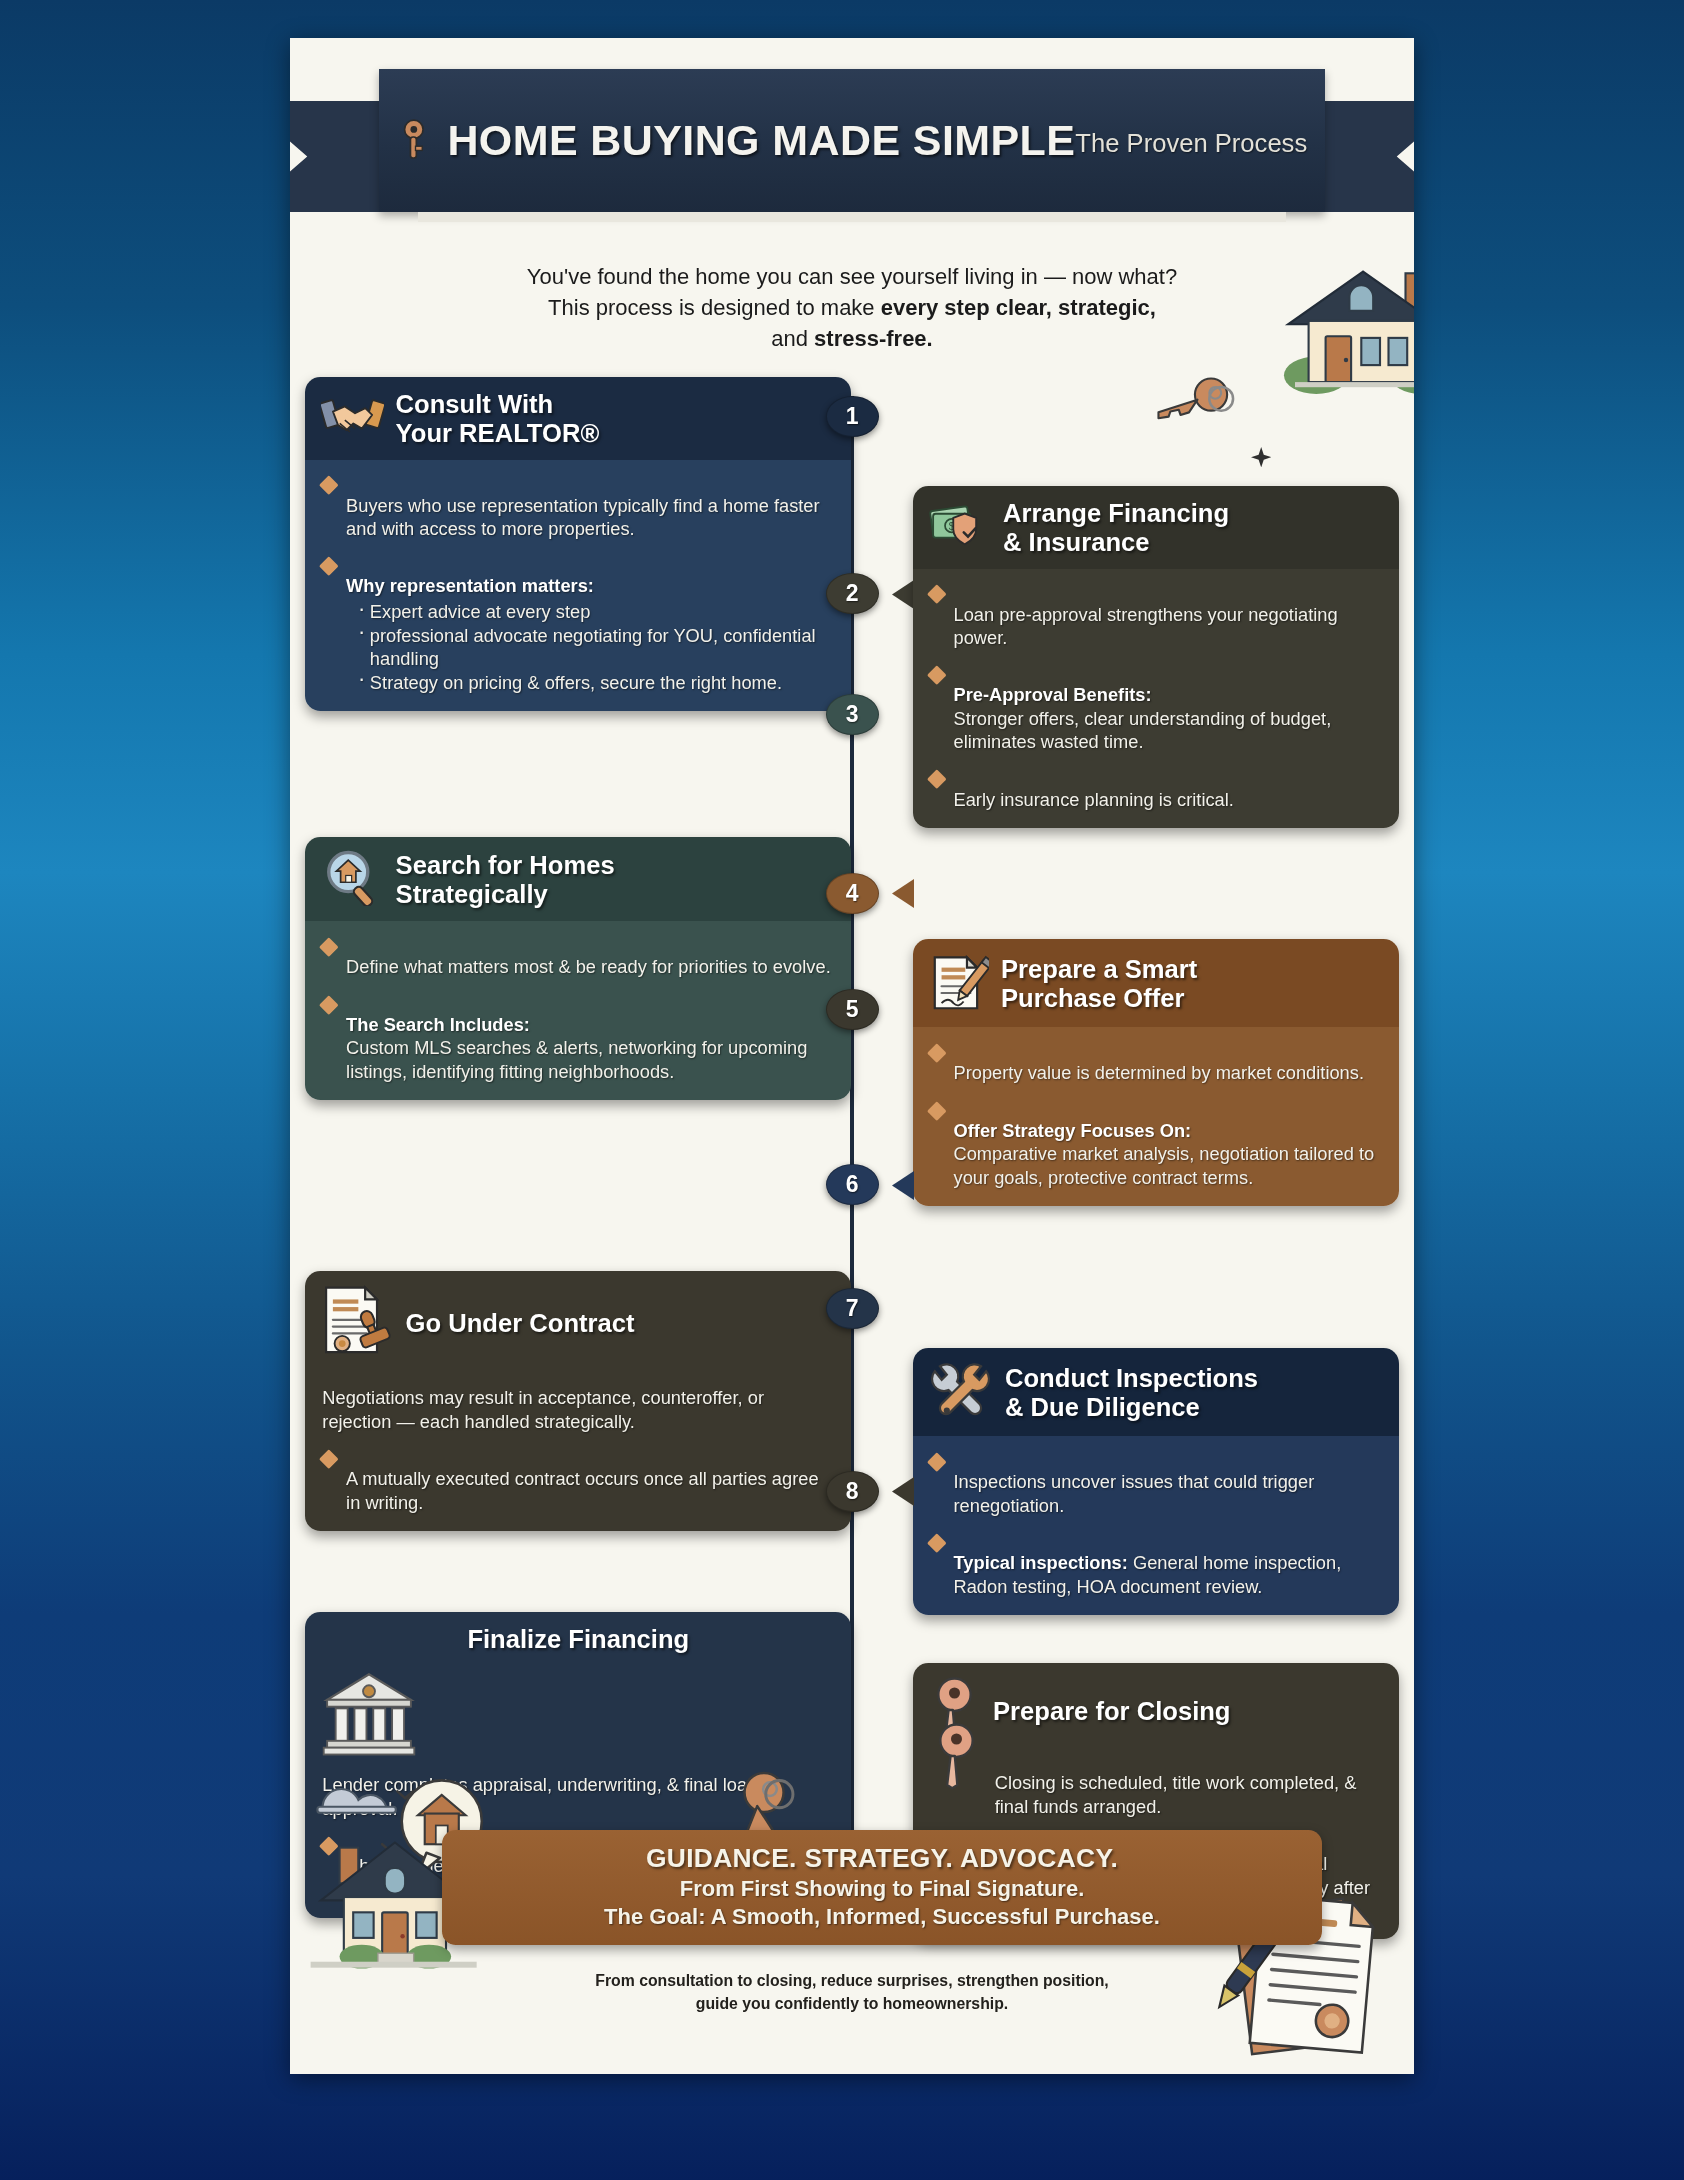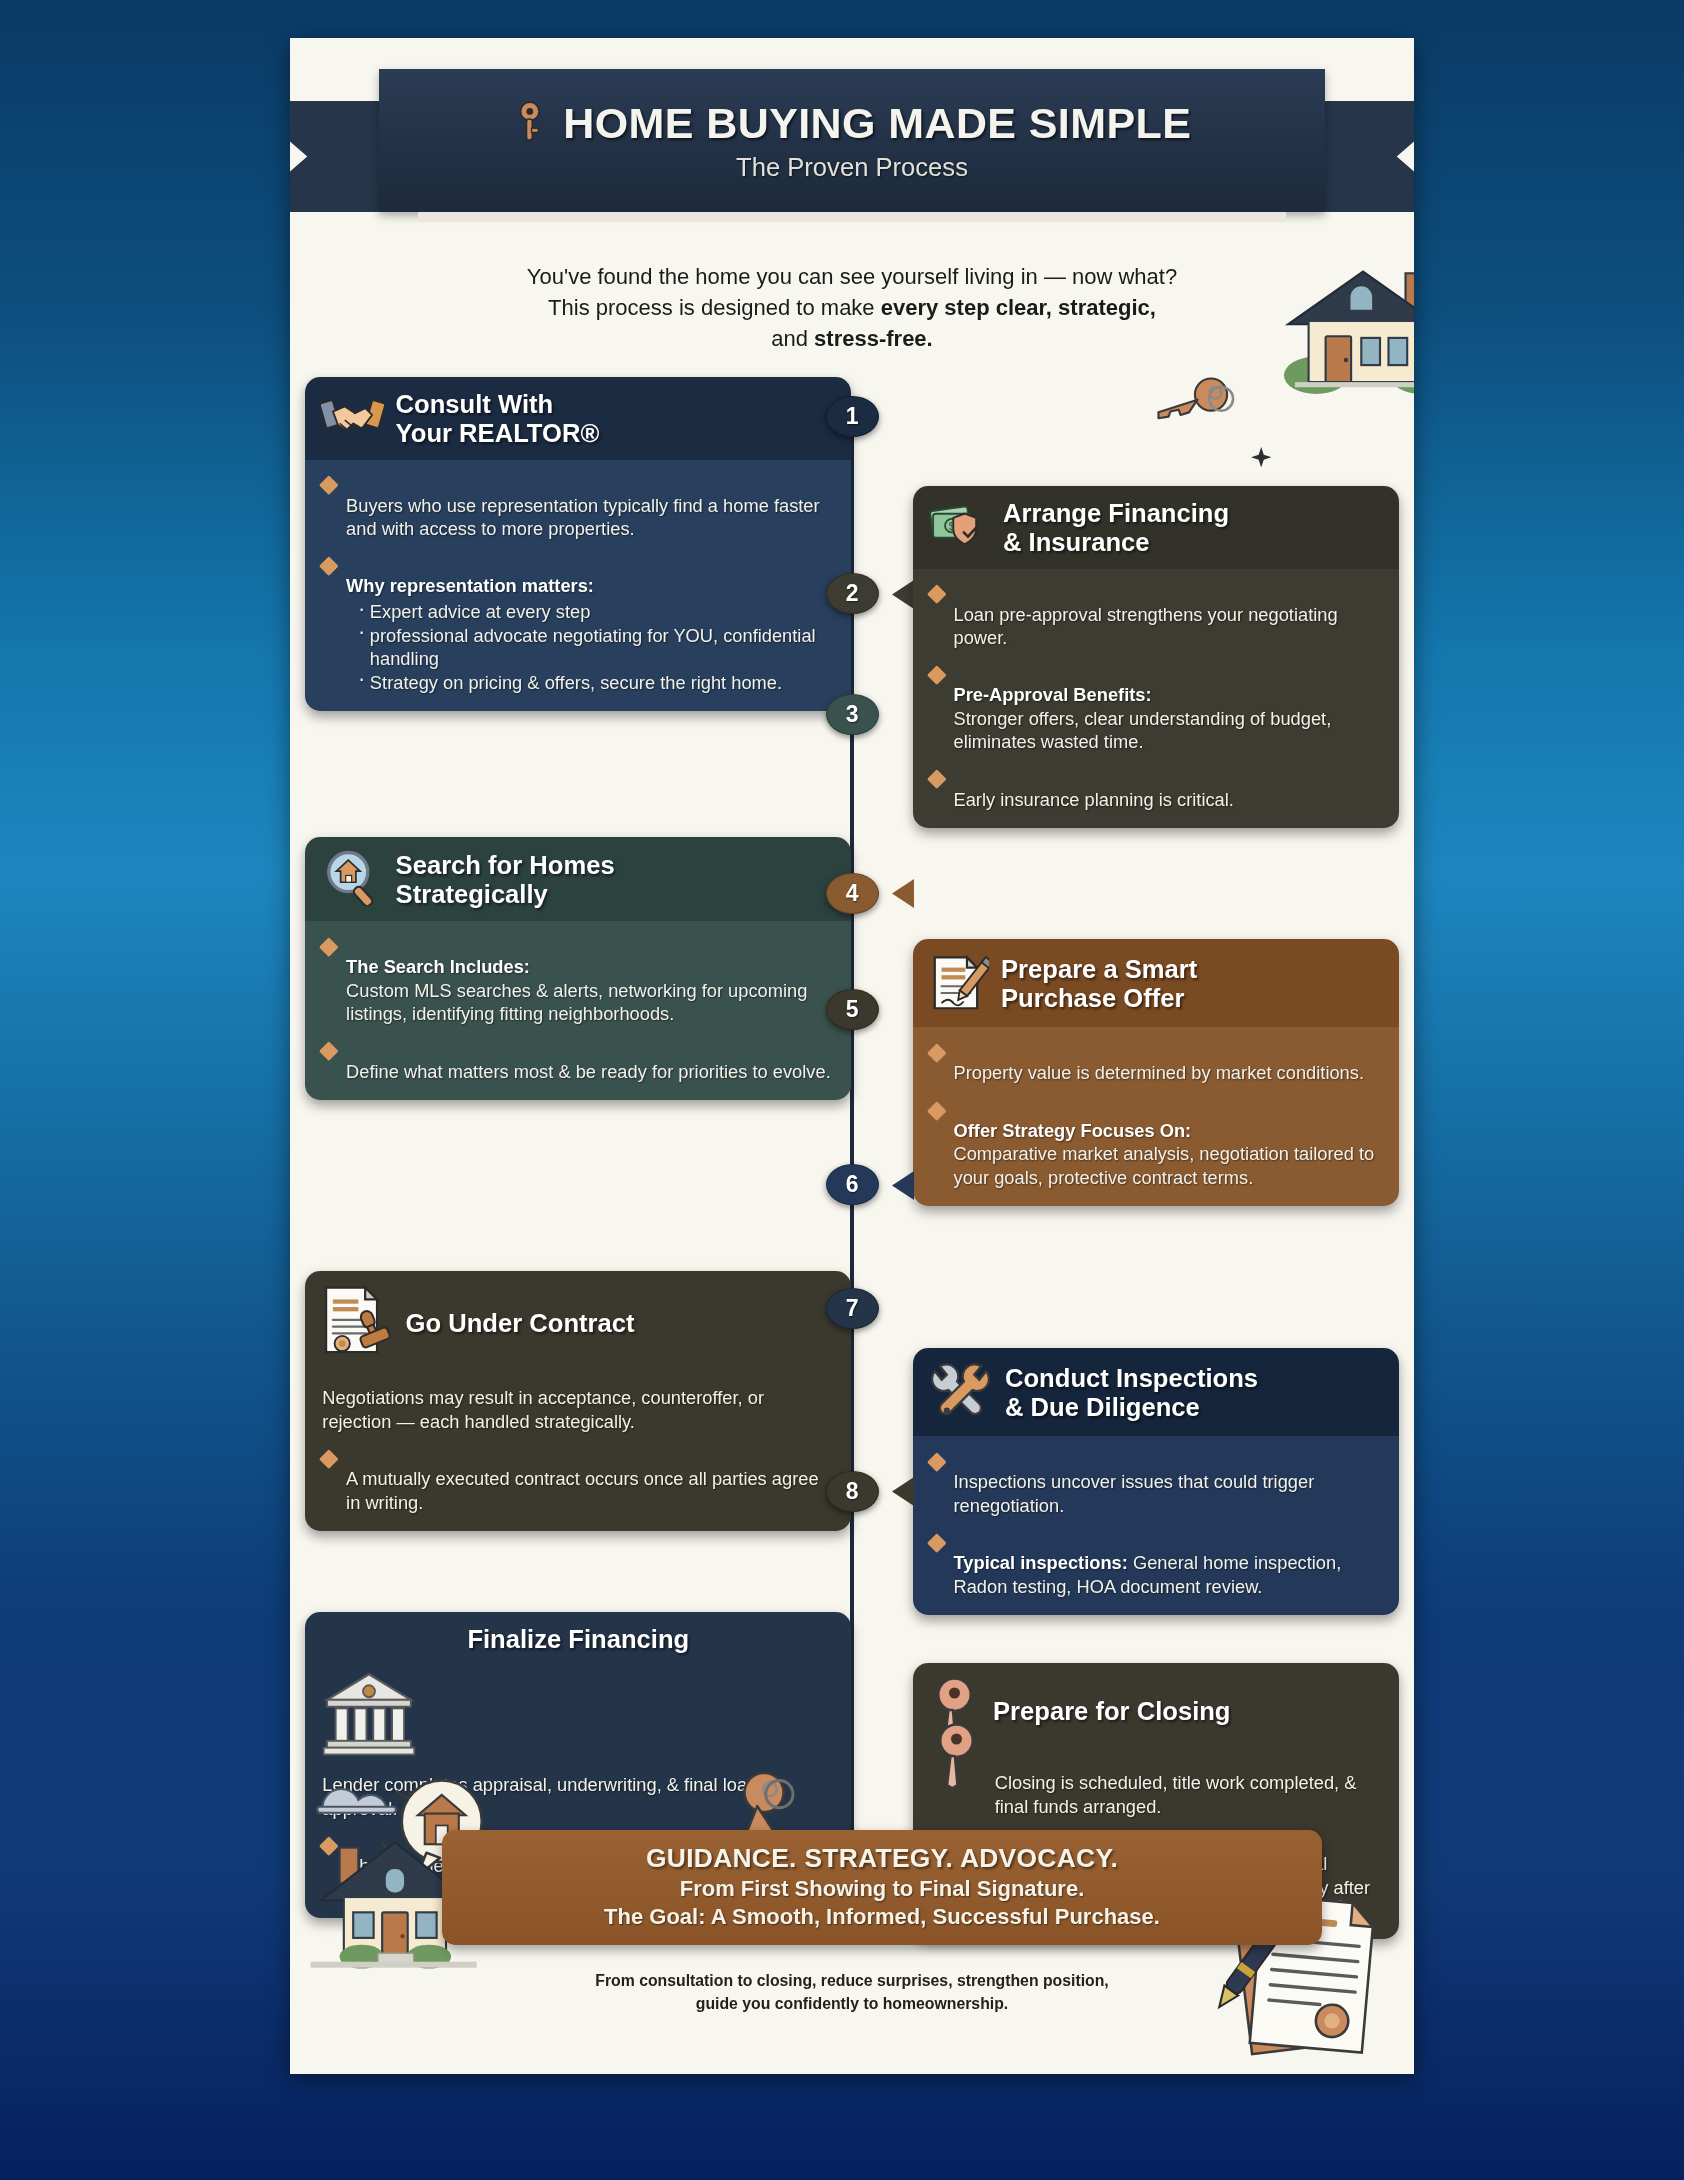--- a/index.html
+++ b/index.html
@@ -30,21 +30,21 @@
   .ribbon-tail {
     position: absolute; top: 32px; height: 111px; width: 153px;
     background: #27354a;
   }
   .ribbon-tail.left  { left: -47px;  clip-path: polygon(0 0,100% 0,100% 100%,0 100%,42% 50%); }
   .ribbon-tail.right { right: -47px; clip-path: polygon(0 0,100% 0,58% 50%,100% 100%,0 100%); }
   .ribbon-main {
     position: absolute; left: 89px; right: 89px; top: 0; height: 143px;
     background: linear-gradient(180deg,#2c3c54 0%,#223146 55%,#1d2a3d 100%);
     box-shadow: 0 4.3px 8.5px rgba(0,0,0,.3);
-    display: flex; flex-direction: column;
+    display: flex; flex-direction: row;
     align-items: center; justify-content: center;
   }
   .ribbon-title-row { display: flex; align-items: center; gap: 13.6px; }
   .ribbon-title {
     color: #f4f3ee; font-size: 43px; font-weight: bold;
     letter-spacing: 0.4px; text-shadow: 1.7px 1.7px 2.6px rgba(0,0,0,.6);
     white-space: nowrap;
   }
   .ribbon-sub {
     color: #e3e1d8; font-size: 25.6px; margin-top: 5.1px;
@@ -310,25 +310,25 @@
       <rect x="44" y="42" width="11" height="26" rx="5" fill="#d89a61" stroke="#2b2b2b" stroke-width="2.4" transform="rotate(-42 49 55)"></rect>
     </svg></span>
               <div class="ttl">
                 <div>Search for Homes</div>
                 <div>Strategically</div>
               </div>
             </div>
             <div class="card-body">
               <div class="bullet">
                 <span class="dia"></span>
+                <div class="btxt">Define what matters most &amp; be ready for priorities to evolve.</div>
+              </div>
+              <div class="bullet">
+                <span class="dia"></span>
                 <div class="btxt"><b>The Search Includes:</b><br>Custom MLS searches &amp; alerts, networking for upcoming listings, identifying fitting neighborhoods.</div>
-              </div>
-              <div class="bullet">
-                <span class="dia"></span>
-                <div class="btxt">Define what matters most &amp; be ready for priorities to evolve.</div>
               </div>
             </div>
           </div>
         </div>
         <div class="step right" style="top: 562px;">
           <div class="conn" style="top: -60px;"><svg width="22" height="29" viewBox="0 0 26 34">
               <path d="M26 0 L0 17 L26 34 Z" fill="#8a5a30"></path>
             </svg></div>
           <div class="card v-brown">
             <div class="card-head">

